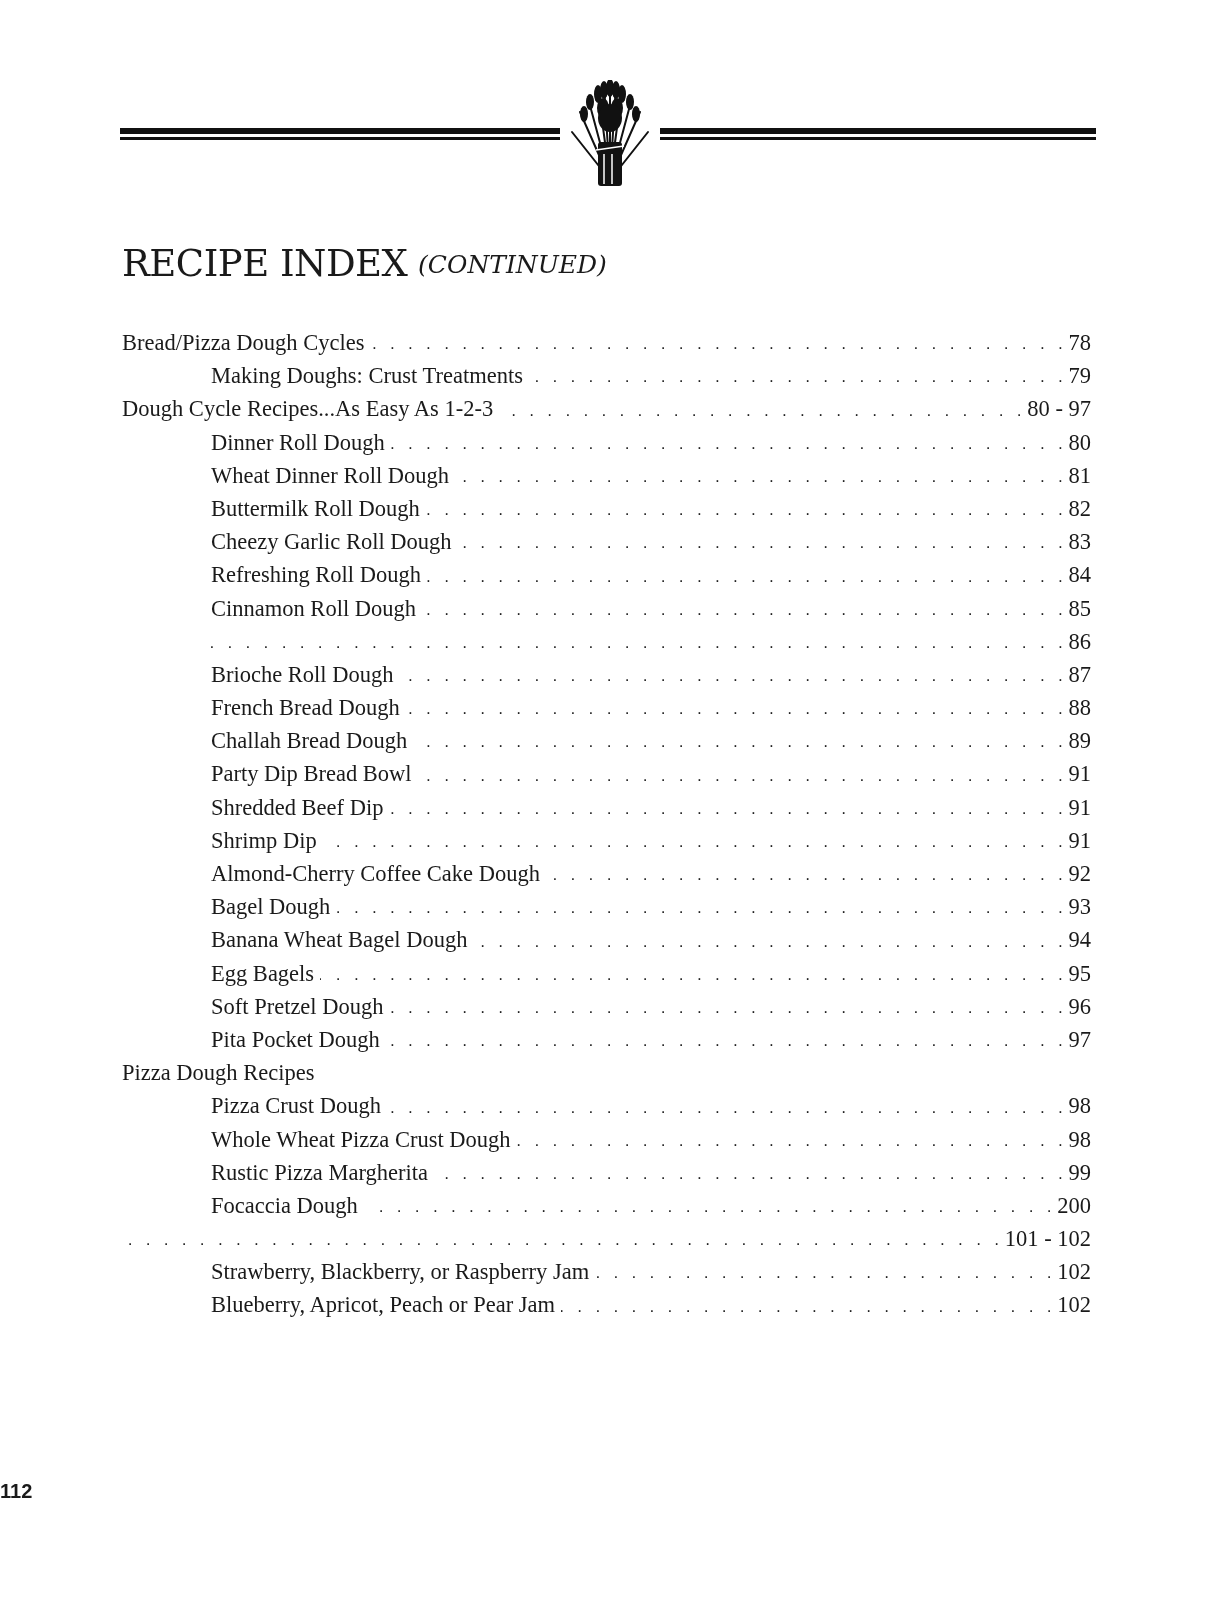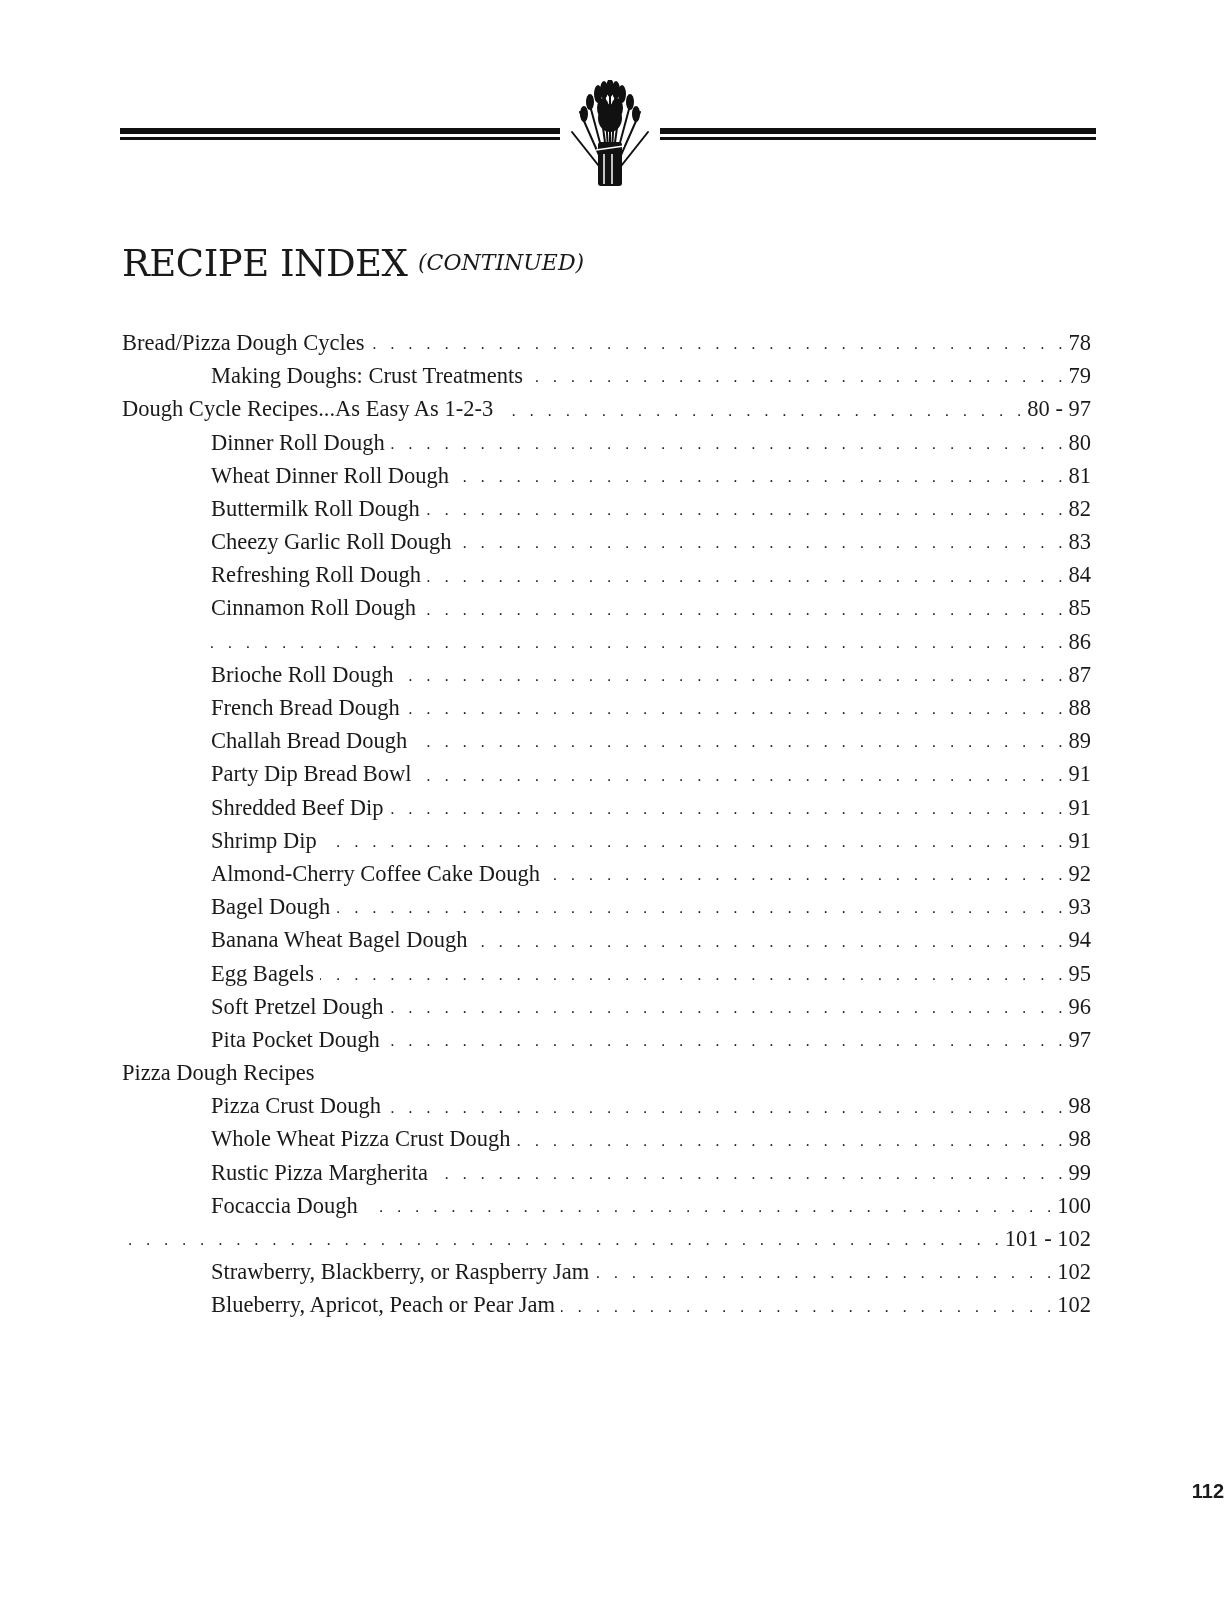--- a/index.html
+++ b/index.html
@@ -3,30 +3,30 @@
 <meta charset="utf-8">
 <style>
   html, body { margin: 0; padding: 0; background: #ffffff; }
   body { width: 1224px; height: 1600px; position: relative; overflow: hidden; color: #1a1a1a; }
   .rule-wrap { position: absolute; left: 120px; top: 122px; width: 976px; height: 24px; }
   .rule-thick { position: absolute; left: 0; right: 0; top: 6px; height: 6px; background: #111; }
   .rule-thin  { position: absolute; left: 0; right: 0; top: 15px; height: 3px; background: #111; }
   .rule-gap { position: absolute; left: 440px; width: 100px; top: 0; height: 24px; background: #fff; }
   .wheat { position: absolute; left: 558px; top: 80px; width: 104px; height: 110px; }
   .title { position: absolute; left: 122px; top: 242px; font-family: "DejaVu Serif", "Liberation Serif", serif; font-size: 37px; letter-spacing: -0.5px; font-weight: normal; white-space: nowrap; text-align: center; }
-  .subtitle { position: absolute; left: 418px; top: 250px; font-family: "DejaVu Serif", "Liberation Serif", serif; font-size: 22px; font-style: italic; white-space: nowrap; }
+  .subtitle { position: absolute; left: 418px; top: 250px; font-family: "DejaVu Serif", "Liberation Serif", serif; font-size: 25px; font-style: italic; white-space: nowrap; }
   .index { position: absolute; left: 122px; top: 326px; width: 969px; }
-  .row { display: flex; align-items: flex-end; height: 33.2px; font-family: "Liberation Serif", "DejaVu Serif", serif; font-size: 22.5px; line-height: 33.2px; white-space: nowrap; }
+  .row { display: flex; align-items: flex-start; height: 33.2px; font-family: "Liberation Serif", "DejaVu Serif", serif; font-size: 22.5px; line-height: 33.2px; white-space: nowrap; }
   .row.sub { padding-left: 89px; }
   .row .label { flex: 0 0 auto; padding-right: 6px; }
   .row .leader { flex: 1 1 auto; overflow: hidden; height: 33.2px; position: relative; }
   .row .leader::before { content: ". . . . . . . . . . . . . . . . . . . . . . . . . . . . . . . . . . . . . . . . . . . . . . . . . . . . . . . . . . . . . . . . . . . . . . . . . . . . . . . . . . . . . . . . . . . . . . . . . . . . . . . . . . . . . . . . . . . . . . . . . . . . . . . . ."; position: absolute; right: 0; font-family: "DejaVu Sans Mono", monospace; font-size: 13px; letter-spacing: 1.2px; color: #222; bottom: 8px; line-height: 13px; }
   .row .page { flex: 0 0 auto; padding-left: 3px; }
   .row.noleader .leader::before { content: ""; }
-  .footer { position: absolute; left: 0; width: 1224px; top: 1480px; text-align: right; font-family: "Liberation Sans", "DejaVu Sans", sans-serif; font-weight: bold; font-size: 20px; }
+  .footer { position: absolute; left: 0; width: 1224px; top: 1480px; text-align: left; font-family: "Liberation Sans", "DejaVu Sans", sans-serif; font-weight: bold; font-size: 20px; }
 </style>
 </head>
 <body>
 
 <div class="rule-wrap">
   <div class="rule-thick"></div>
   <div class="rule-thin"></div>
   <div class="rule-gap"></div>
 </div>
 
@@ -195,21 +195,21 @@
       <span class="page">98</span>
     </div>
     <div class="row sub">
       <span class="label">Rustic Pizza Margherita</span>
       <span class="leader"></span>
       <span class="page">99</span>
     </div>
     <div class="row sub">
       <span class="label">Focaccia Dough</span>
       <span class="leader"></span>
-      <span class="page">100</span>
+      <span class="page">200</span>
     </div>
     <div class="row">
       <span class="leader"></span>
       <span class="page">101 - 102</span>
     </div>
     <div class="row sub">
       <span class="label">Strawberry, Blackberry, or Raspberry Jam</span>
       <span class="leader"></span>
       <span class="page">102</span>
     </div>

